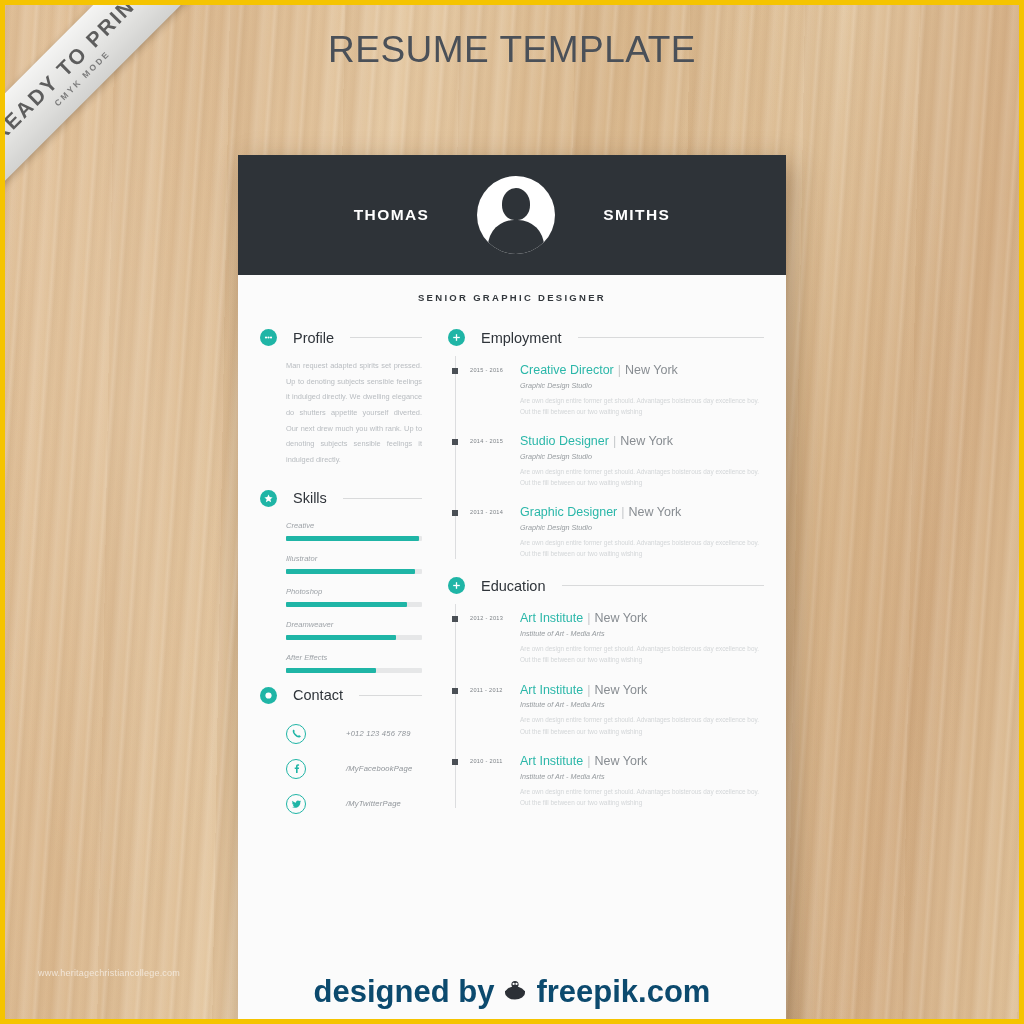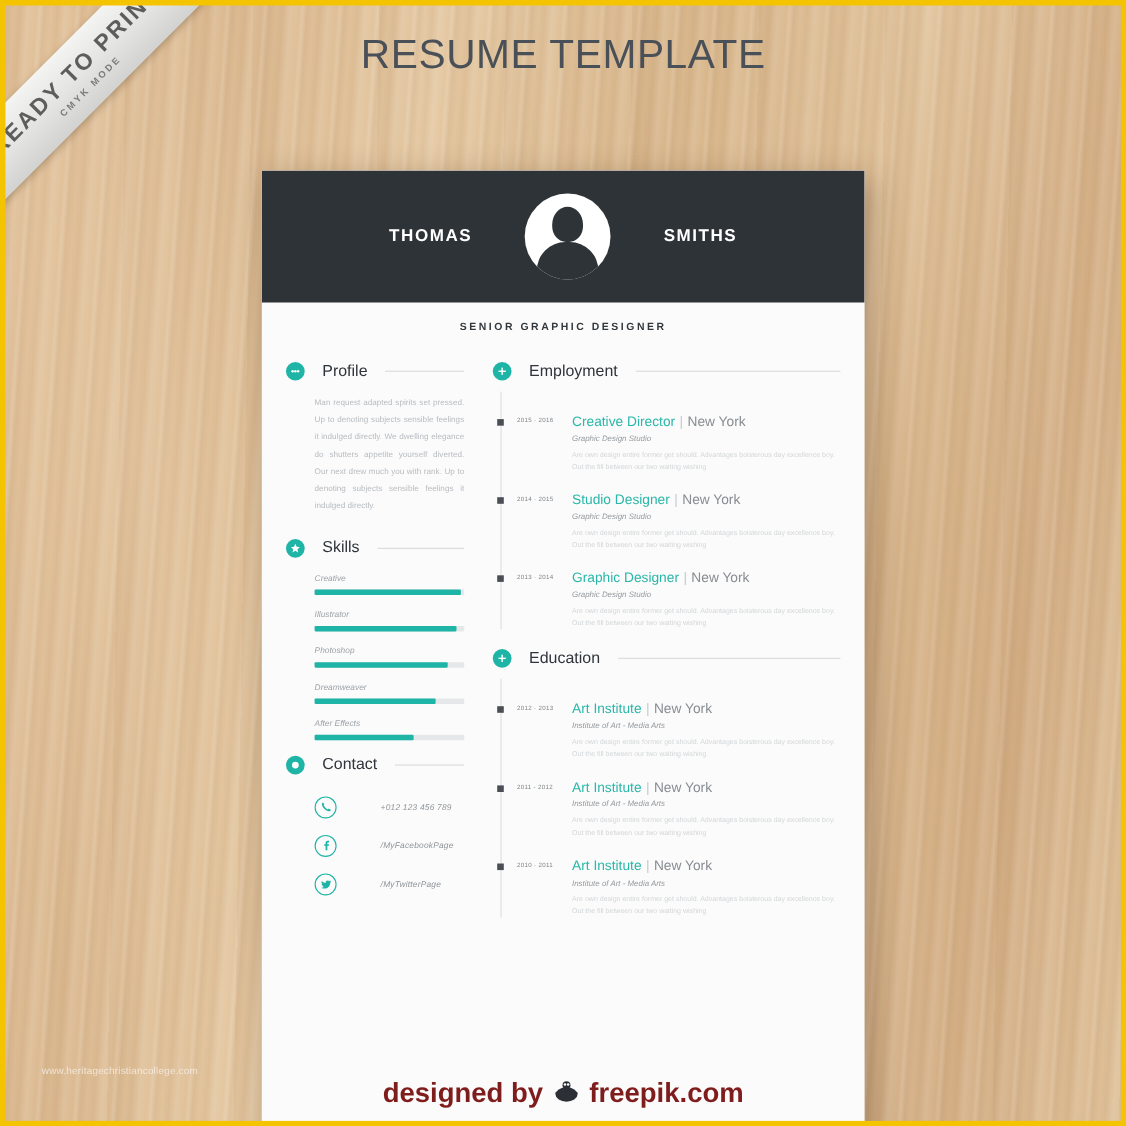--- a/index.html
+++ b/index.html
@@ -195,38 +195,38 @@
   .entry { position: relative; padding-left: 34px; margin-bottom: 18px; }
   .entry .bullet {
     position: absolute; left: 4px; top: 4px;
     width: 6px; height: 6px; background: #4a4f55;
   }
   .entry .yr {
     position: absolute; left: 22px; top: 3px;
     font-size: 5.6px; color: #7d8287; letter-spacing: 0.3px; white-space: nowrap;
   }
   .entry-body { padding-left: 38px; }
-  .e-title { font-size: 12.5px; line-height: 1.1; margin-top: 13px; }
+  .e-title { font-size: 12.5px; line-height: 1.1; }
   .e-title .role { color: #2bb7a9; }
   .e-title .sep  { color: #c6c9cb; margin: 0 4px; }
   .e-title .loc  { color: #888d92; }
   .e-sub {
     font-size: 7.2px; font-style: italic; color: #969b9f; margin-top: 3px;
   }
   .e-desc {
     font-size: 6.4px; line-height: 1.75; color: #d3d6d8; margin-top: 5px;
   }
 
   
   #footer {
     position: absolute; left: 0; right: 0; bottom: 14px;
     text-align: center; z-index: 30;
     display: flex; align-items: center; justify-content: center; gap: 8px;
   }
-  #footer .ftxt { font-size: 25px; font-weight: bold; color: #7f1d1d; }
+  #footer .ftxt { font-size: 31px; font-weight: bold; color: #0c4a6e; }
 
   #watermark {
     position: absolute; left: 38px; bottom: 46px;
     font-size: 9px; color: rgba(255,255,255,0.62); z-index: 30;
     letter-spacing: 0.2px;
   }
 </style>
 </head>
 <body>
 

